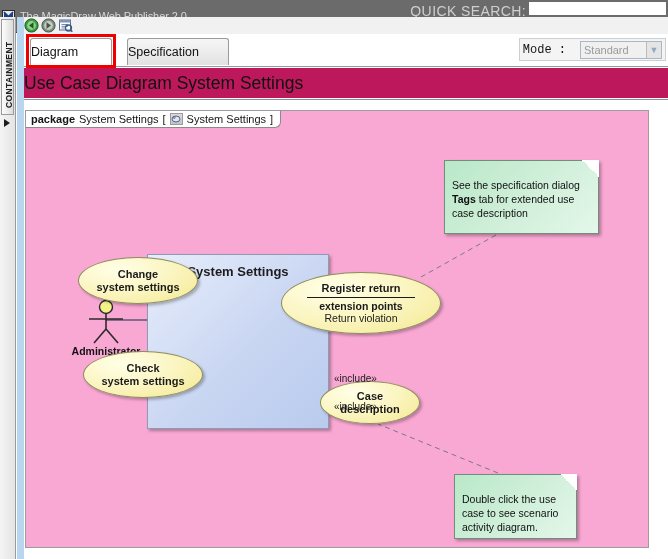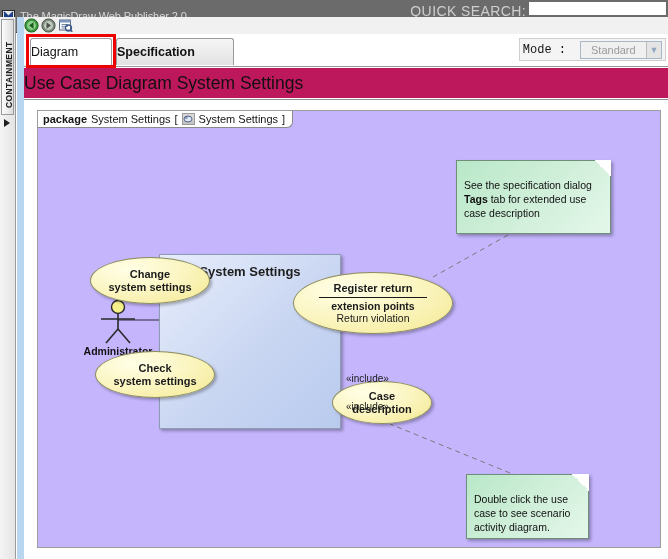--- a/index.html
+++ b/index.html
@@ -96,39 +96,39 @@
   .tab {
     position: absolute; top: 4px; height: 27px;
     background: linear-gradient(to bottom,#fdfdfd,#e8e8e8);
     border: 1px solid #9b9b9b;
     border-bottom: none;
     border-radius: 3px 3px 0 0;
     display: flex; align-items: center; 
     font-size: 12.5px; color: #111;
   }
   #tab-diagram { left: 6px; width: 82px; background: #ffffff; z-index:3; }
-  #tab-spec    { left: 92px; width: 118px; background: linear-gradient(to bottom,#f6f6f6,#e2e2e2); z-index:2;font-weight:bold;}
+  #tab-spec    { left: 103px; width: 102px; background: linear-gradient(to bottom,#f6f6f6,#e2e2e2); z-index:2;}
   #tab-diagram-highlight {
     position: absolute; left: 2px; top: 0px;
     width: 90px; height: 34px;
     border: 3px solid #ee0000;
     z-index: 5; pointer-events: none;
   }
   #mode-box {
     position: absolute; right: 2px; top: 4px;
     height: 23px; display: flex; align-items: center;
     border: 1px solid #cfcfcf; background: #f4f4f4;
     padding: 0 3px;
   }
   #mode-label { font-size: 12px; color: #151515; margin-right: 14px; font-family: "Liberation Mono", monospace; }
   #mode-select {
     width: 82px; height: 18px;
     border: 1px solid #a8b8c8; background: #f0f0f0;
     display: flex; align-items: center; justify-content: space-between;
-    font-size: 11px; color: #9a9a9a; padding-left: 10px;
+    font-size: 11px; color: #9a9a9a; padding-left: 3px;
   }
   #mode-arrow {
     width: 15px; height: 16px; background: #e4e4e4;
     border-left: 1px solid #bcbcbc;
     display: flex; align-items: center; justify-content: center;
     color: #8fa8c0; font-size: 9px;
   }
 
   
   #heading {
@@ -143,24 +143,23 @@
   }
   #heading-rule {
     position: absolute; left: 24px; top: 99px;
     width: 644px; height: 1px; background: #8f8f8f;
   }
 
   
   #canvas {
     position: absolute; left: 25px; top: 110px;
     width: 624px; height: 438px;
-    background: #c4b5fd;
+    background: #f9a8d4;
     border: 1px solid #9c9c9c;
     overflow: hidden;
-    margin-left: 12px;
   }
   #pkg-tab {
     position: absolute; left: -1px; top: -1px;
     height: 18px; padding: 0 7px 0 6px;
     background: #ffffff;
     border: 1px solid #8a8a8a;
     border-top: none; border-left: none;
     border-radius: 0 0 6px 0;
     display: flex; align-items: center; gap: 4px;
     font-size: 11px; color: #151515; white-space: nowrap;

